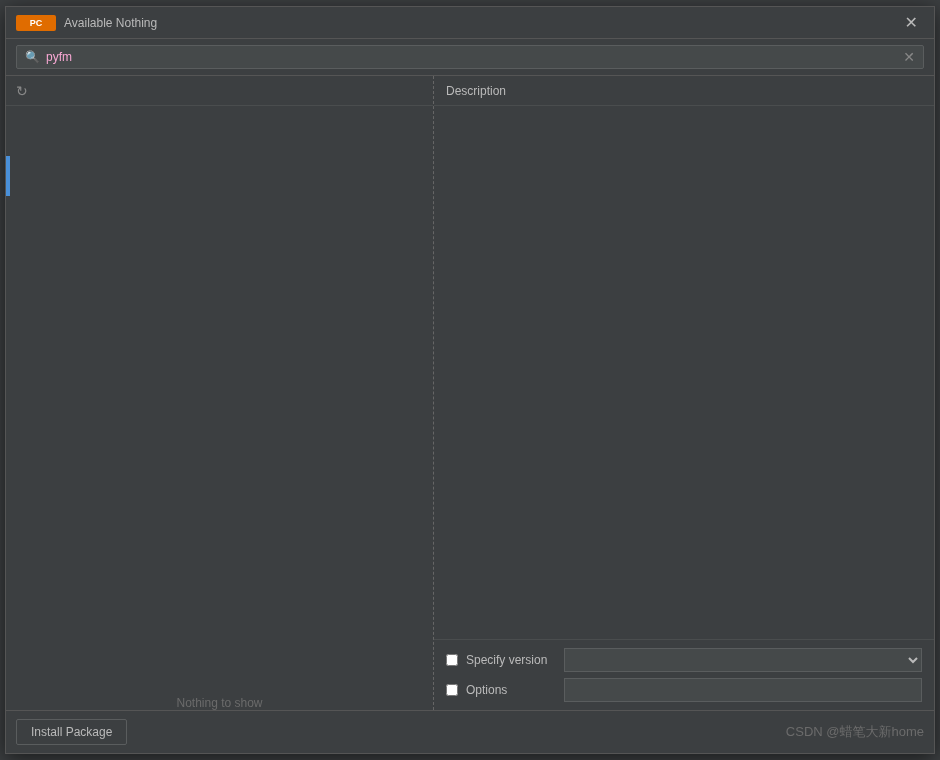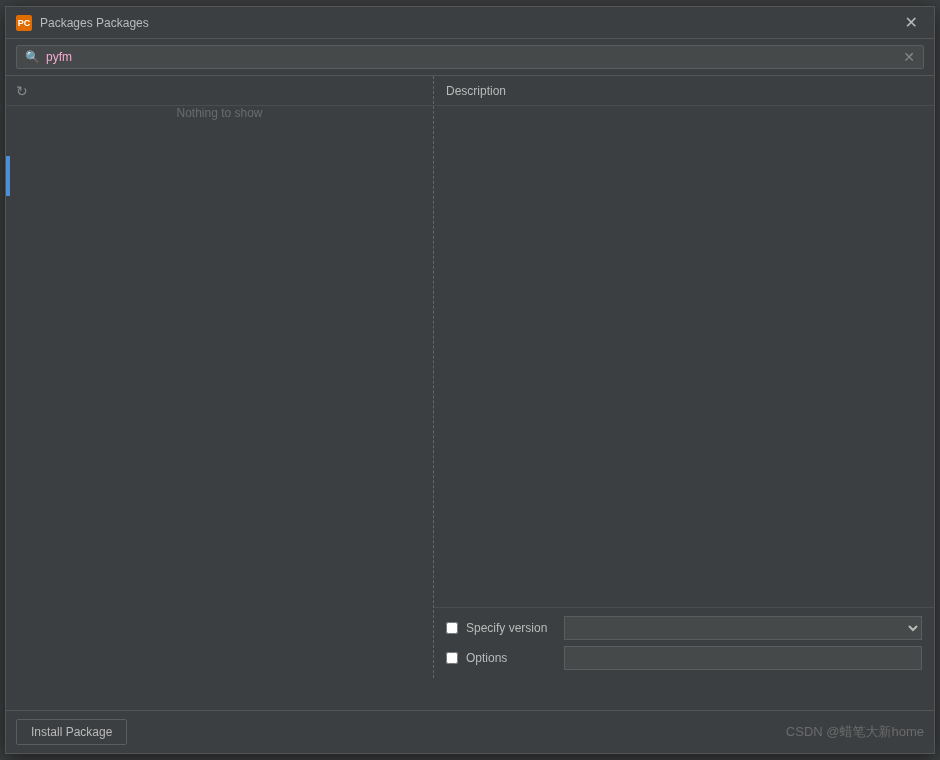--- a/index.html
+++ b/index.html
@@ -34,21 +34,21 @@
       justify-content: space-between;
       height: 32px;
       flex-shrink: 0;
     }
     .title-bar-left {
       display: flex;
       align-items: center;
       gap: 8px;
     }
     .app-icon {
-      width: 16px;
+      width: 40px;
       height: 16px;
       background: #e06c00;
       border-radius: 2px;
       display: flex;
       align-items: center;
       justify-content: center;
       font-size: 9px;
       font-weight: bold;
       color: white;
     }
@@ -124,21 +124,21 @@
       border: none;
       color: #888;
       cursor: pointer;
       font-size: 14px;
       padding: 2px;
     }
     .packages-list {
       flex: 1;
       overflow-y: auto;
       display: flex;
-      align-items: flex-start;
+      align-items: flex-end;
       justify-content: center;
     }
     .nothing-to-show {
       color: #6b6b6b;
       font-size: 12px;
     }
     .right-panel {
       flex: 1;
       display: flex;
       flex-direction: column;
@@ -205,21 +205,20 @@
       outline: none;
     }
     .bottom-bar {
       padding: 8px 10px;
       border-top: 1px solid #555;
       display: flex;
       align-items: center;
       justify-content: space-between;
       background: #3c3f41;
       flex-shrink: 0;
-      margin-top: 32px;
     }
     .install-btn {
       background: #3c3f41;
       border: 1px solid #5a5d5e;
       color: #bababa;
       font-size: 12px;
       padding: 5px 14px;
       cursor: pointer;
       border-radius: 2px;
     }
@@ -239,21 +238,21 @@
 </head>
 <body>
 
 <div class="dialog">
 
   <div class="title-bar">
     <div class="title-bar-left">
       <div class="app-icon">
         <span>PC</span>
       </div>
-      <span class="title-text">Packages Packages</span>
+      <span class="title-text">Available Nothing</span>
     </div>
     <button class="close-btn">✕</button>
   </div>
 
   <div class="search-bar">
     <div class="search-wrapper">
       <span style="font-size:12px; color:#888;">🔍</span>
       <input type="text" value="pyfm" placeholder="Search packages" style="">
       <button class="search-clear">✕</button>
     </div>

